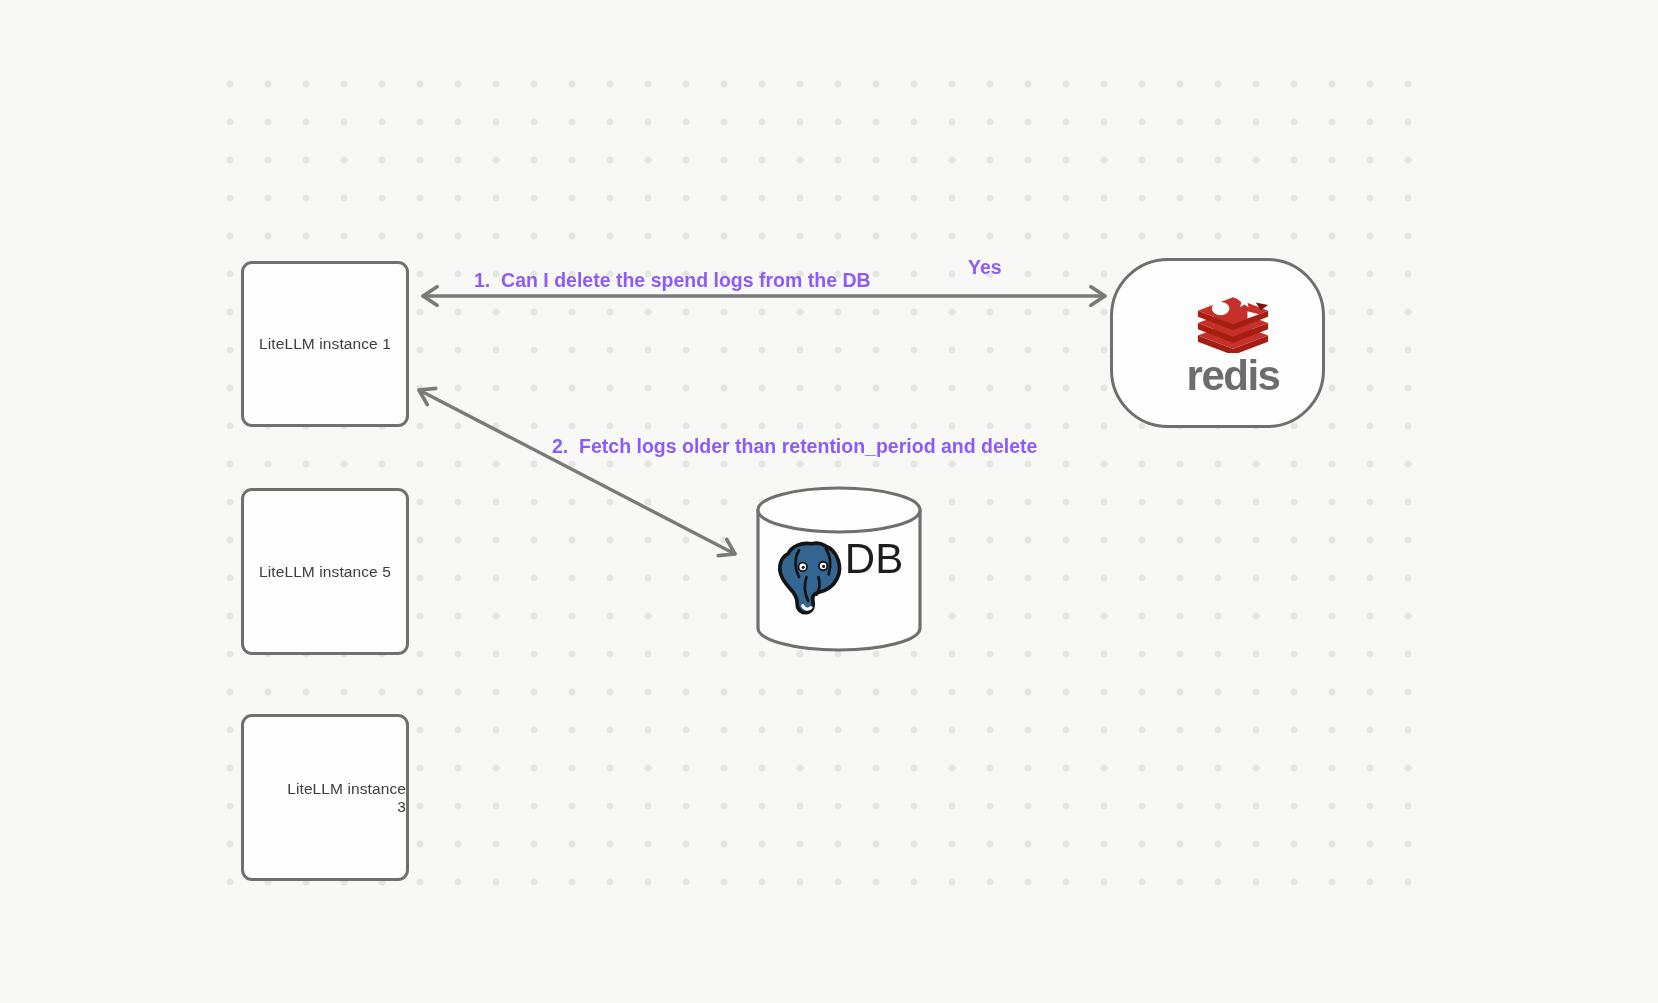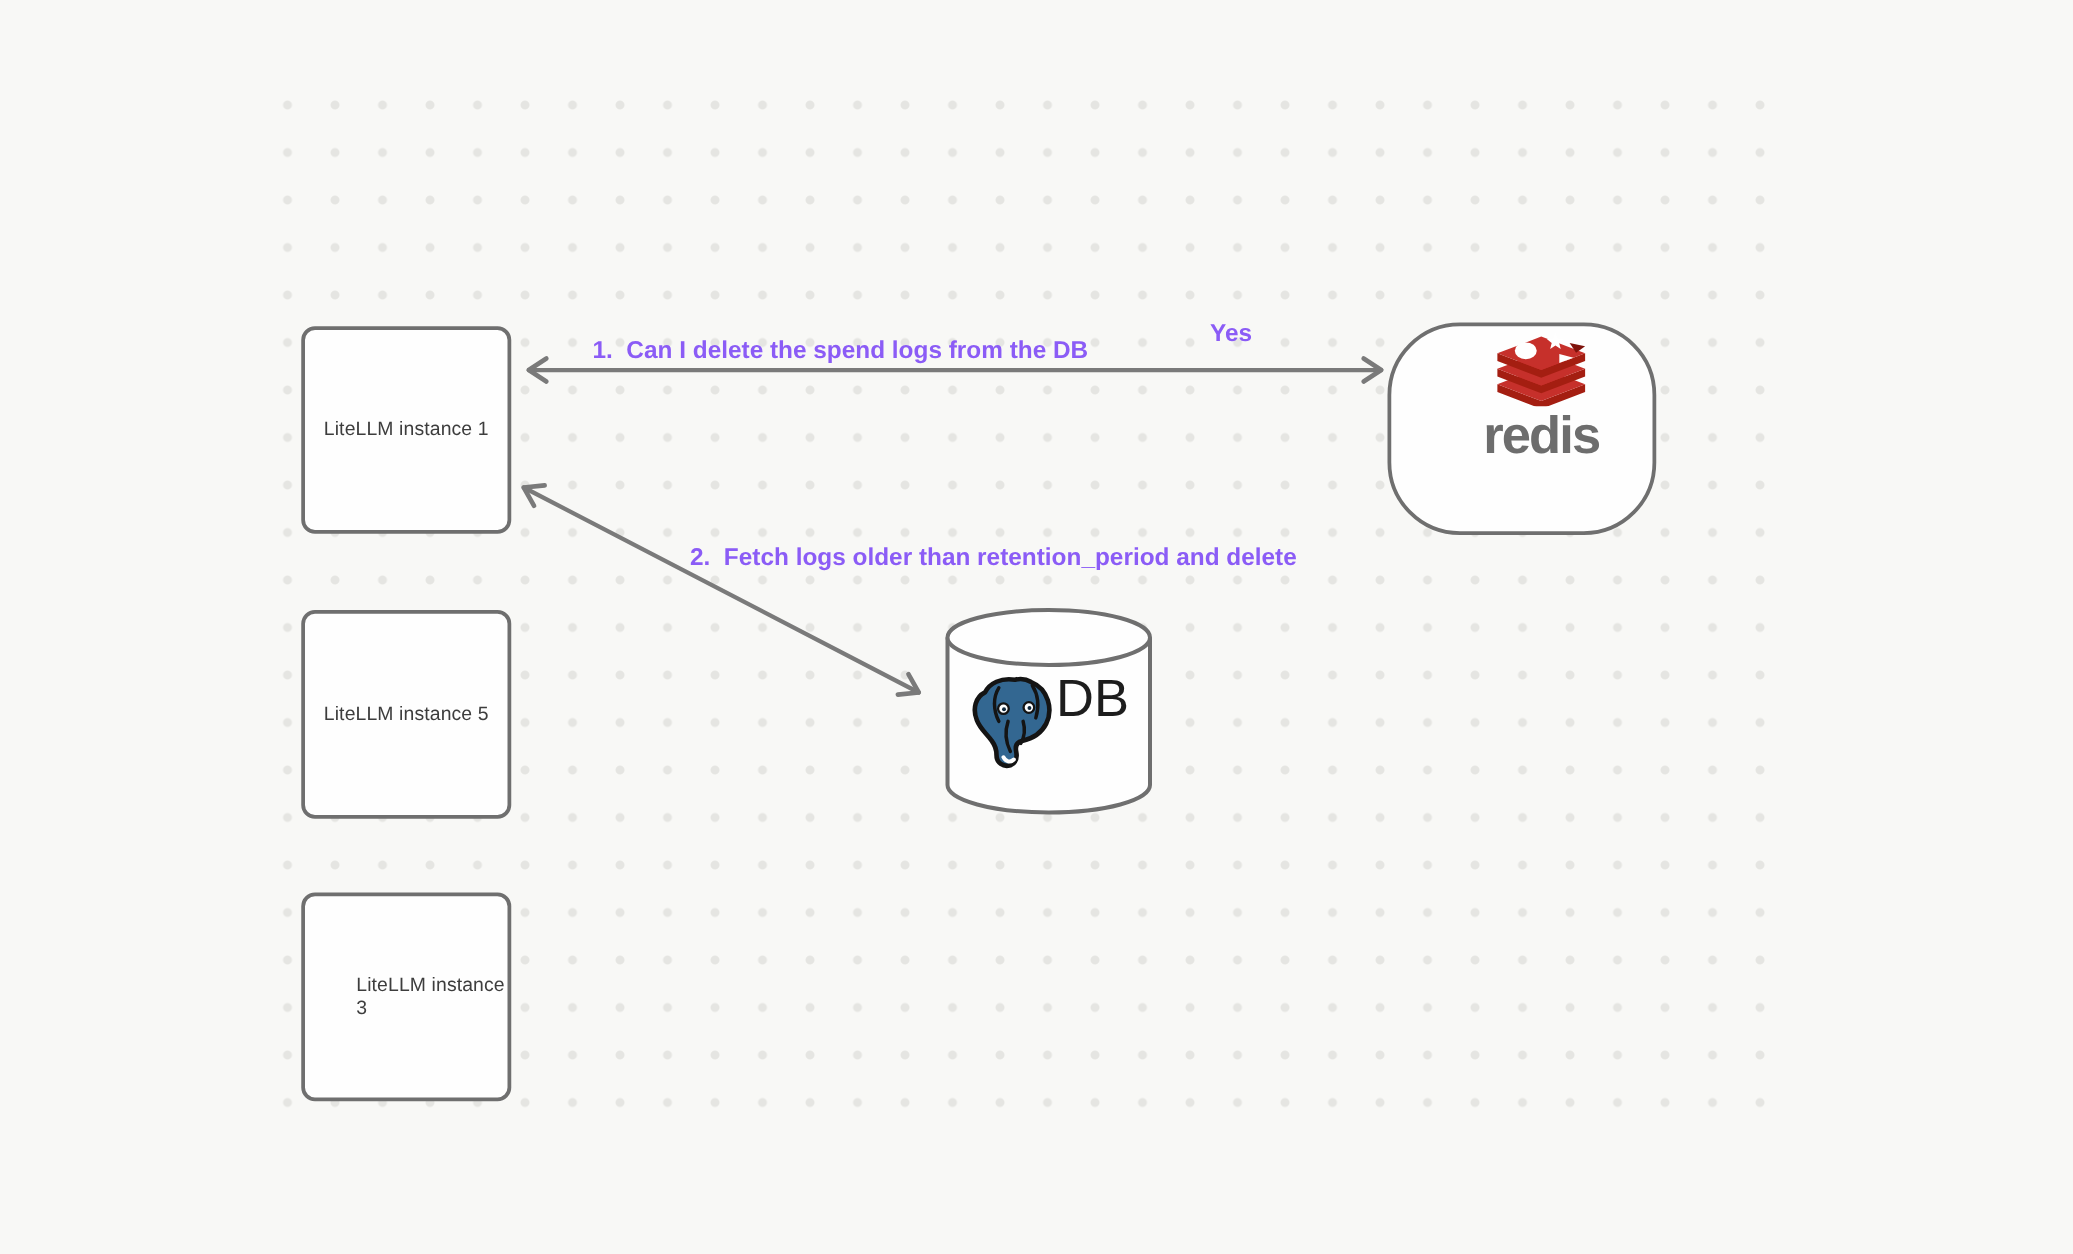--- a/index.html
+++ b/index.html
@@ -23,31 +23,31 @@
   .node-box {
     position: absolute;
     width: 168px; height: 166px;
     background: #fefefe;
     border: 3px solid #6f6f6f;
     border-radius: 11px;
     display: flex; align-items: center; justify-content: center;
     box-sizing: border-box;
   }
   .node-box .node-label {
-    font-size: 15.5px; color: #3d3d3d; letter-spacing: 0.1px;
+    font-size: 15.5px; color: #3d3d3d; letter-spacing: 0.1px; text-align: right;
   }
 
   .redis-node {
     position: absolute; left: 1110px; top: 258px;
     width: 215px; height: 170px;
     background: #fefefe;
     border: 3px solid #6f6f6f;
     border-radius: 58px;
     box-sizing: border-box;
-    display: flex; flex-direction: column; align-items: center;  padding-left: 31px;
+    display: flex; flex-direction: column; align-items: center; justify-content: center; padding-left: 31px;
   }
   .redis-wordmark {
     font-size: 42px; font-weight: bold; color: #6d6d6d;
     letter-spacing: -1.5px; line-height: 1; margin-top: 2px;
   }
 
   .cylinder-node { position: absolute; left: 754px; top: 486px; width: 170px; height: 168px; }
   .cylinder-content {
     position: absolute; left: 0; top: 52px; width: 170px; height: 96px;
     display: flex; align-items: flex-start; justify-content: center; gap: 0px;

